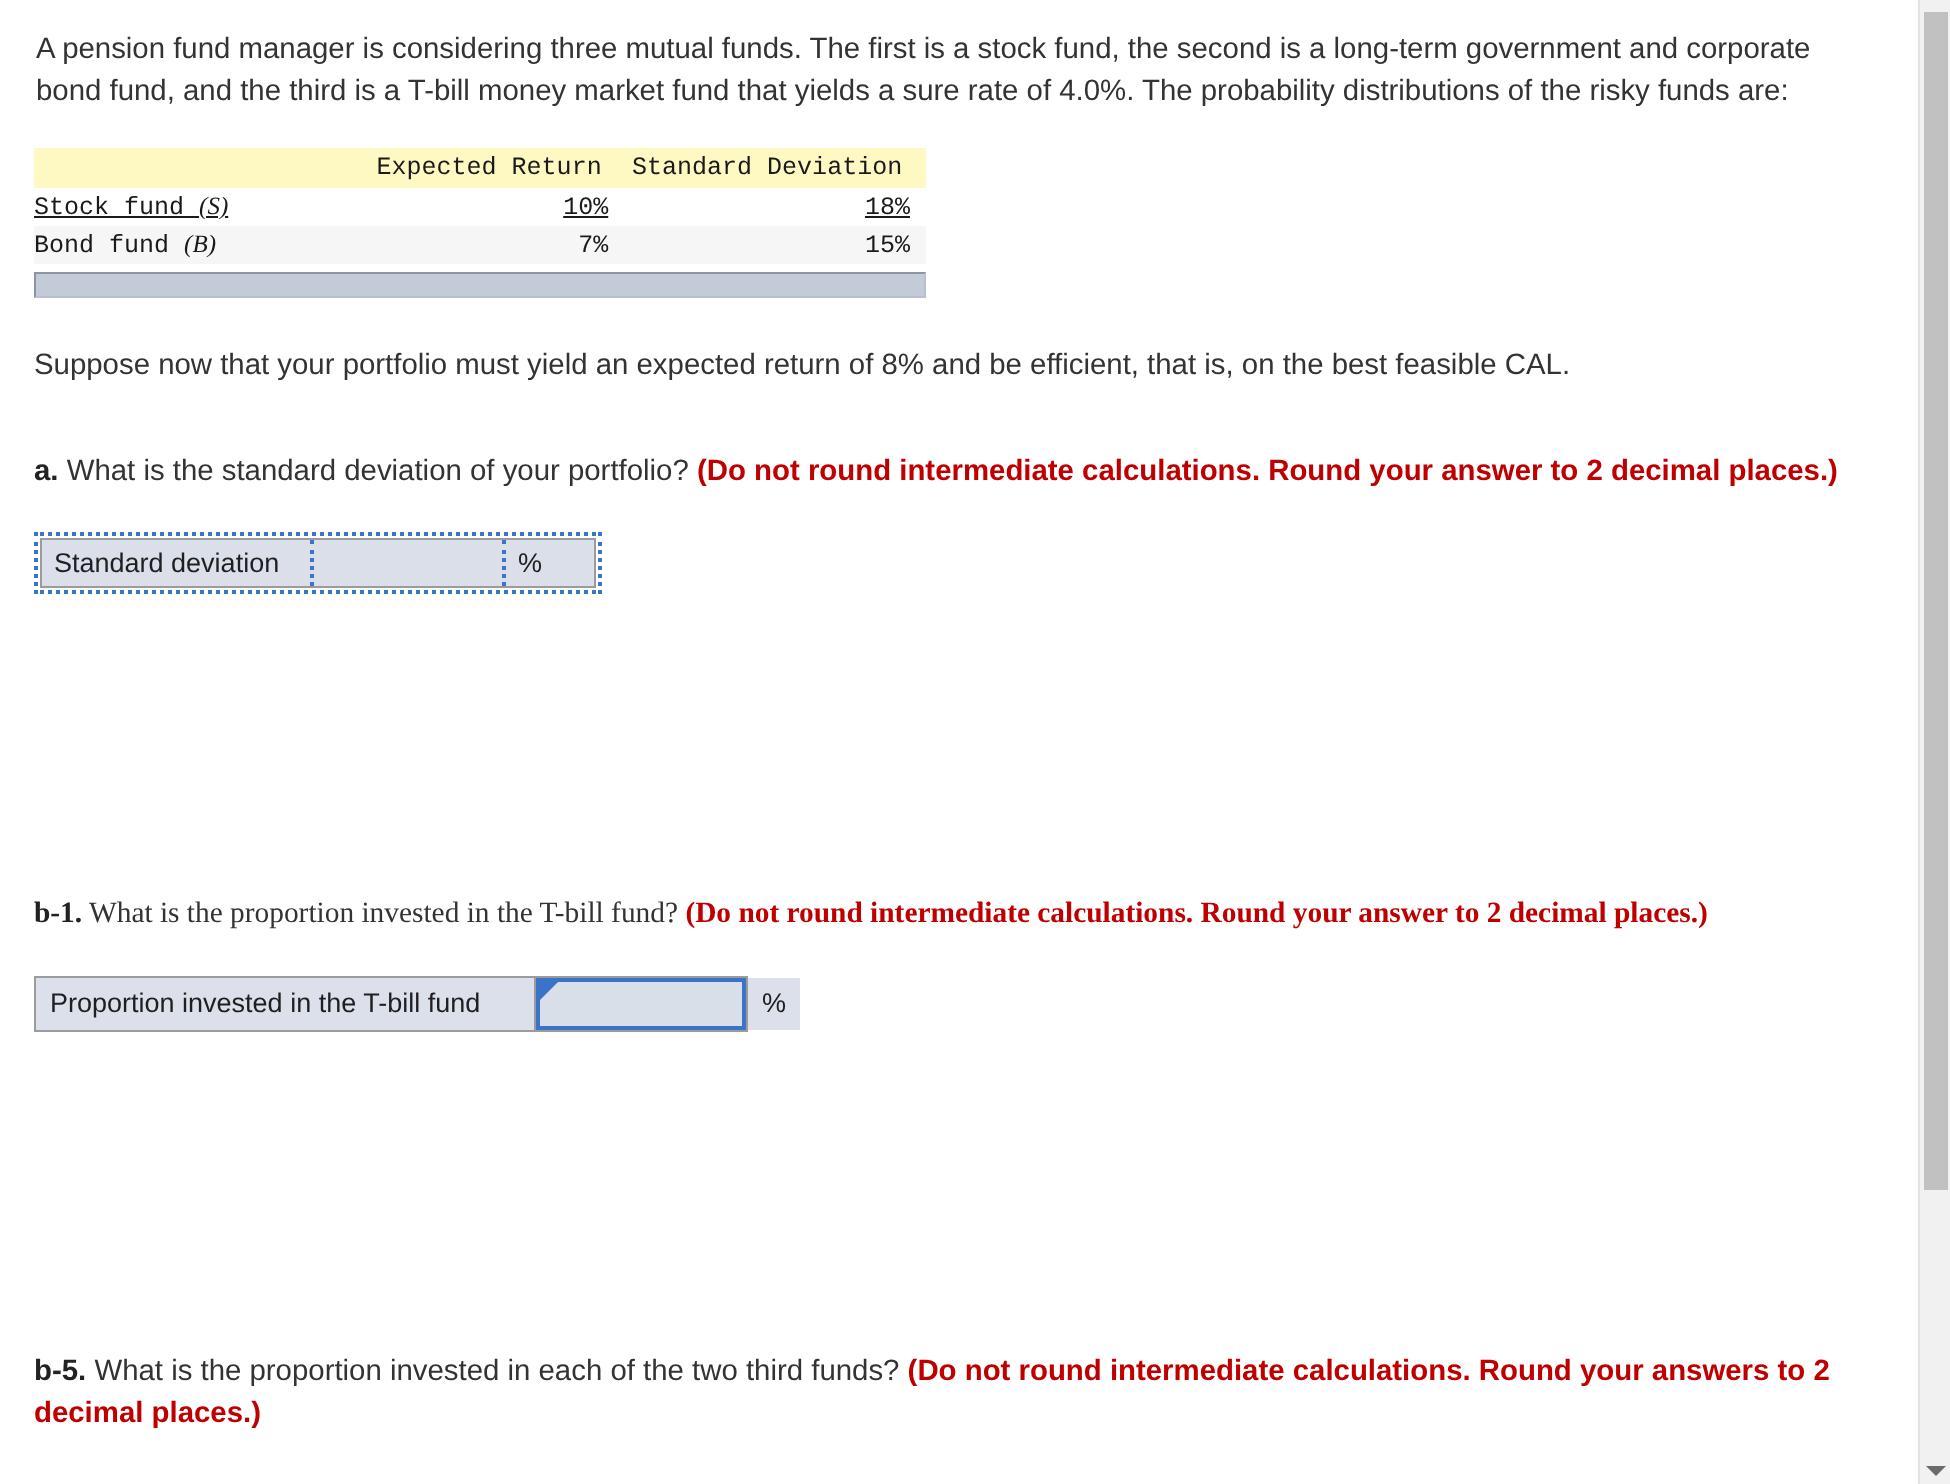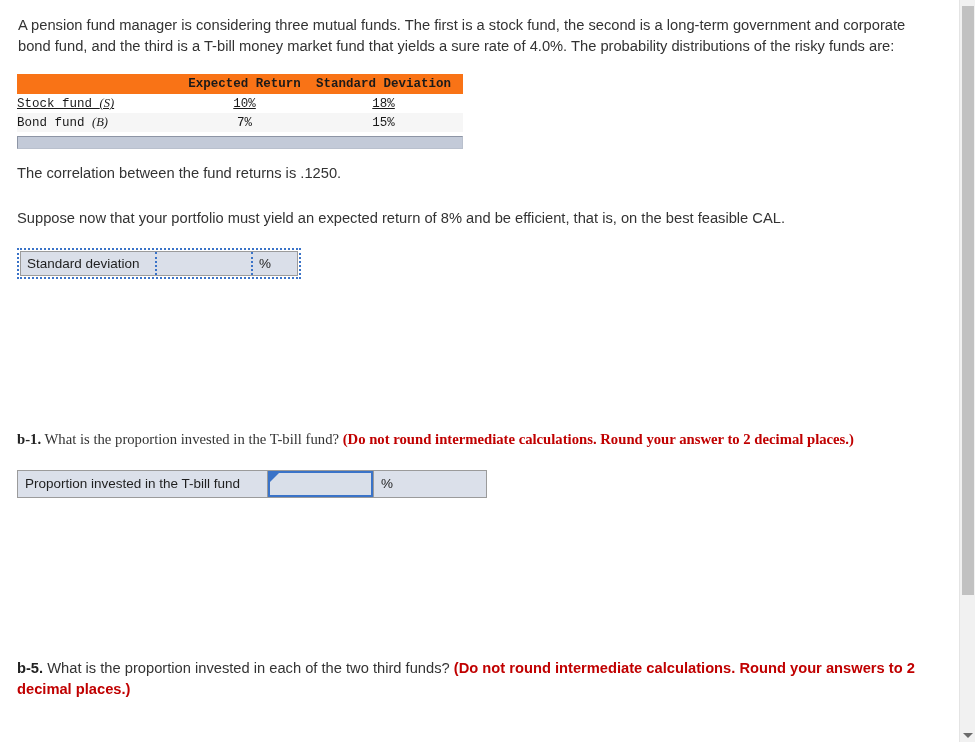--- a/index.html
+++ b/index.html
@@ -71,38 +71,38 @@
     width: 446px;
   }
   table.fundtable {
     border-collapse: collapse;
     width: 446px;
     font-family: "Liberation Mono", "DejaVu Sans Mono", monospace;
     font-size: 12.5px;
     color: #1a1a1a;
   }
   table.fundtable th {
-    background: #f97316;
-    font-weight: bold;
+    background: #fef9c3;
+    font-weight: normal;
     padding: 3px 8px 3px 0;
     text-align: center;
     white-space: nowrap;
   }
   table.fundtable th.blank { width: 160px; }
   table.fundtable td {
     padding: 2px 8px 2px 0;
     white-space: nowrap;
   }
   table.fundtable tr.r-odd td { background: #ffffff; text-decoration: underline; }
   table.fundtable tr.r-even td { background: #f6f6f6; margin-top: 11px; }
   td.namecell {
     text-align: left;
     padding-left: 22px;
   }
-  td.numcell, th.numcell { text-align: center; }
+  td.numcell, th.numcell { text-align: right; }
   .sym { font-family: "Liberation Serif", serif; font-style: italic; }
 
   .hscroll {
     width: 446px;
     height: 13px;
     background: #c3cad8;
     border-top: 1px solid #8d95a5;
     border-left: 1px solid #8d95a5;
     border-right: 1px solid #b9c0cd;
     border-bottom: 1px solid #b9c0cd;
@@ -171,21 +171,21 @@
     box-sizing: border-box;
     line-height: 17px;
   }
 
   
   .ans-solid {
     margin-top: 20px;
     display: flex;
     align-items: stretch;
     border: 1px solid #9b9b9b;
-    width: 470px;
+    width: 357px;
     box-sizing: border-box;
     background: #bef264;
   }
   .solid-label {
     flex: 0 0 250px;
     background: #dbe0ea;
     font-size: 13.5px;
     color: #1f1f1f;
     padding: 4px 7px;
     box-sizing: border-box;
@@ -248,25 +248,27 @@
         <tr class="r-even">
           <td class="namecell"><span>Bond fund</span> <span class="sym">(B)</span></td>
           <td class="numcell">7%</td>
           <td class="numcell">15%</td>
         </tr>
       </tbody>
     </table>
     <div class="hscroll"></div>
   </div>
 
-  <p class="para p-corr">The correlation between the fund returns is .1250.</p>
 
   <p class="para p-suppose">Suppose now that your portfolio must yield an expected return of 8% and be efficient, that is, on the best feasible CAL.</p>
 
   
+  <div class="qtext q-a">
+    <span class="qlabel">a.</span><span> What is the standard deviation of your portfolio? </span><span class="qred">(Do not round intermediate calculations. Round your answer to 2 decimal places.)</span>
+  </div>
 
   <div class="ans-dotted">
     <div class="ans-dotted-inner">
       <div class="cell-label">Standard deviation</div>
       <div class="cell-input-dotted"></div>
       <div class="cell-pct">%</div>
     </div>
   </div>
 
   

